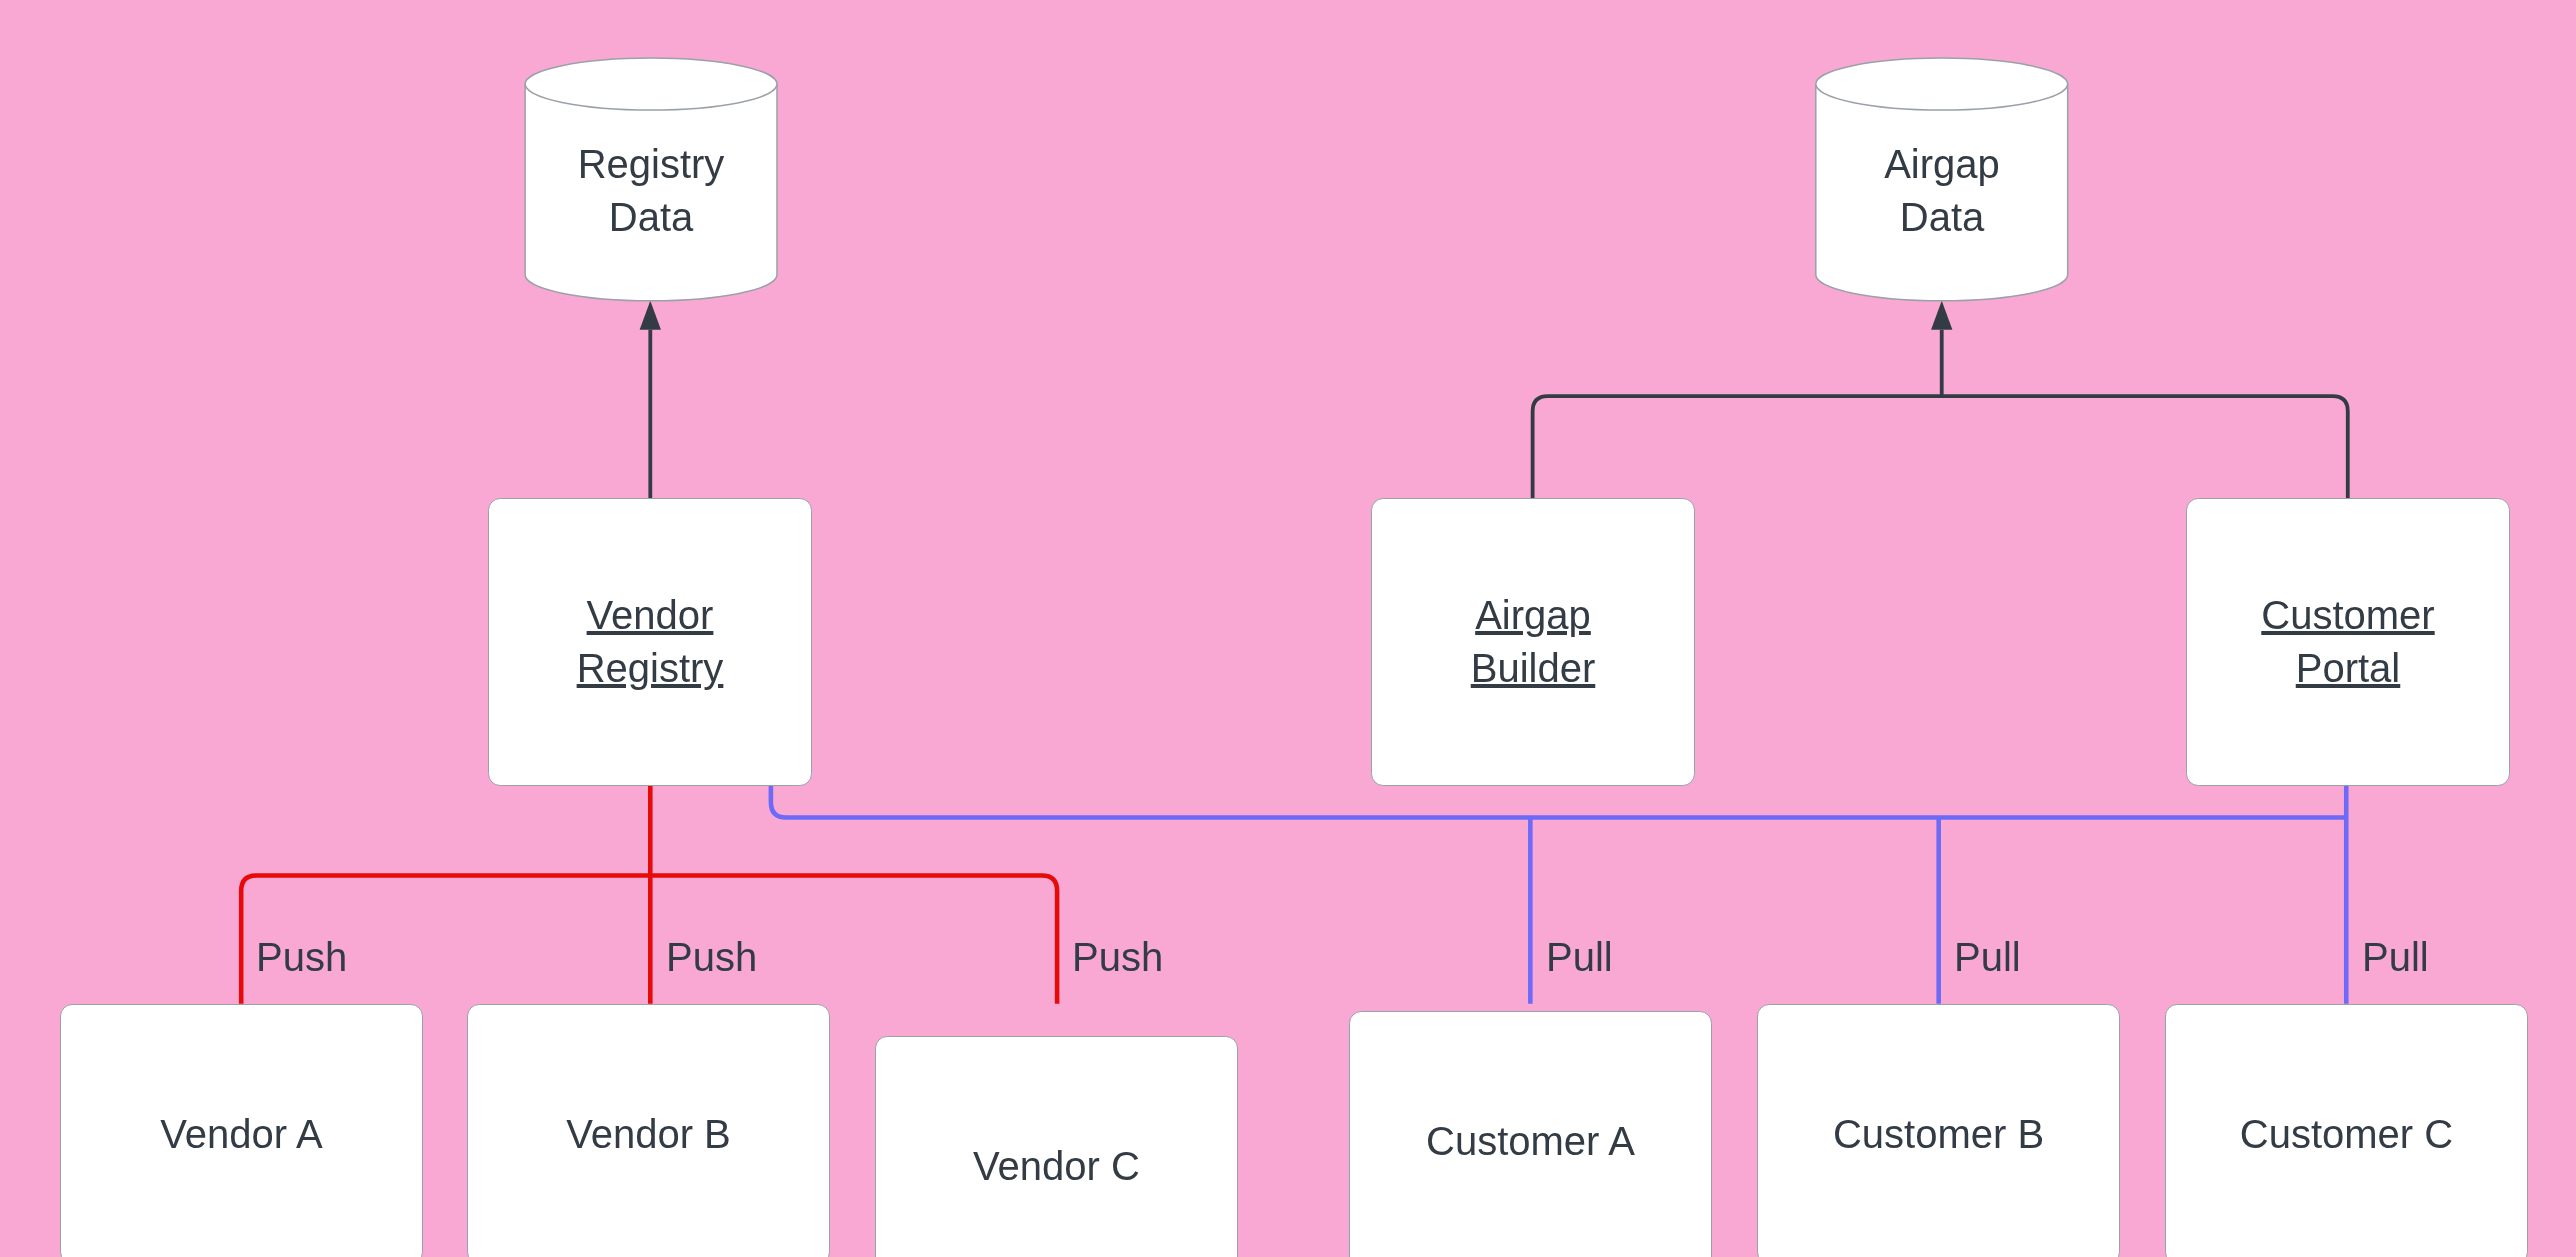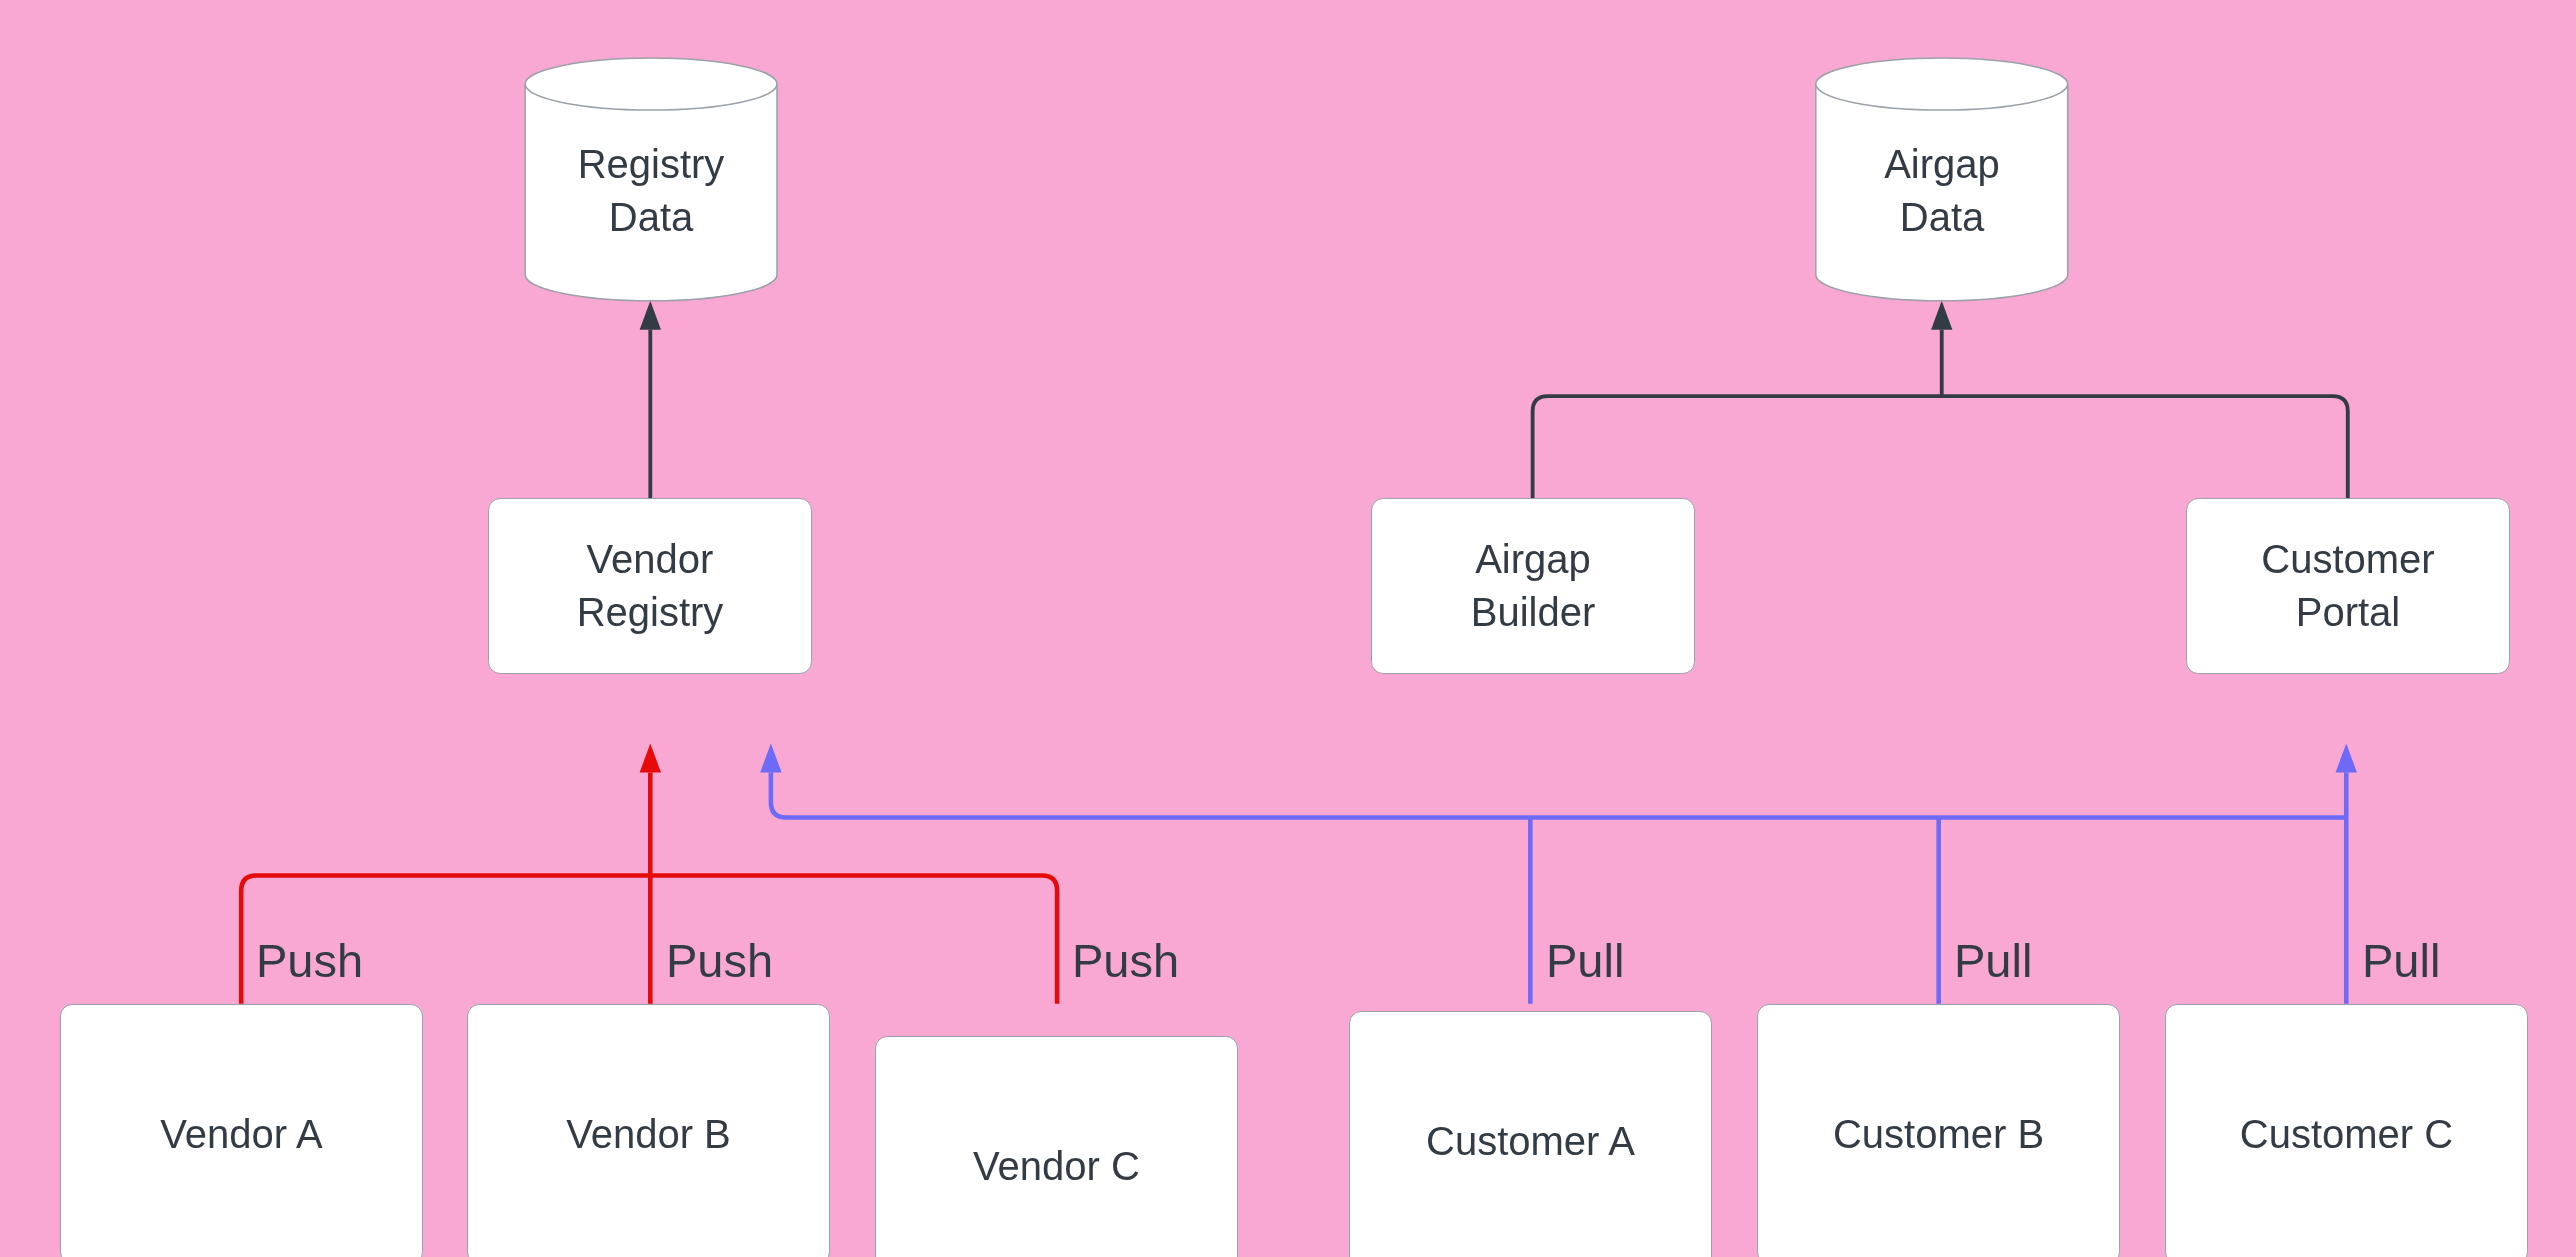--- a/index.html
+++ b/index.html
@@ -44,37 +44,37 @@
       background: var(--node-fill, #ffffff);
       display: flex;
       flex-direction: column;
       align-items: center;
       justify-content: center;
       color: var(--text, #333b45);
       font-size: 40px;
       line-height: 1.32;
       text-align: center;
     }
-    .service { width: 324px; height: 176px; }
+    .service { width: 324px; height: 288px; text-decoration: underline; }
     .actor { width: 363px; height: 260px; }
     .ds-label {
       position: absolute;
       display: flex;
       flex-direction: column;
       align-items: center;
       justify-content: center;
       color: var(--text, #333b45);
       font-size: 40px;
       line-height: 1.32;
       text-align: center;
     }
     .edge-label {
       position: absolute;
       color: var(--text, #333b45);
-      font-size: 47px;
+      font-size: 40px;
       line-height: 1;
       white-space: nowrap;
     }
     .line { display: block; }
   </style>
 </head>
 <body>
 
 <div class="canvas">
 

